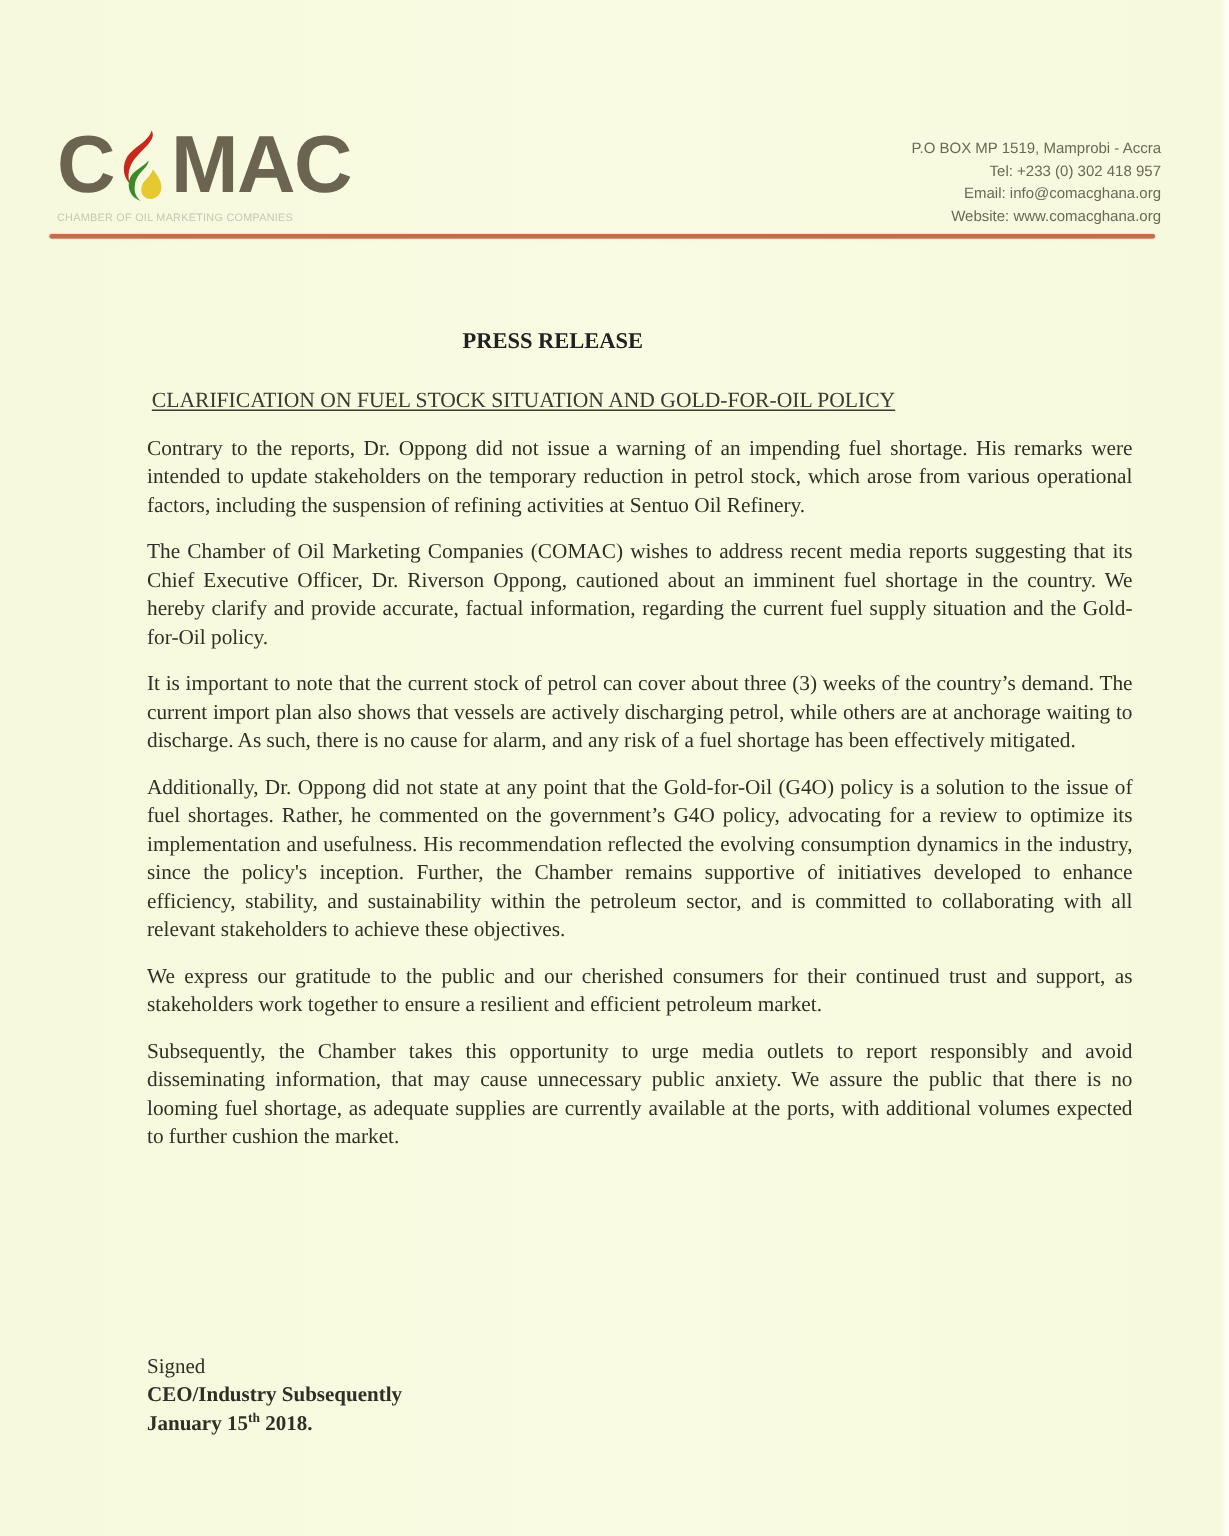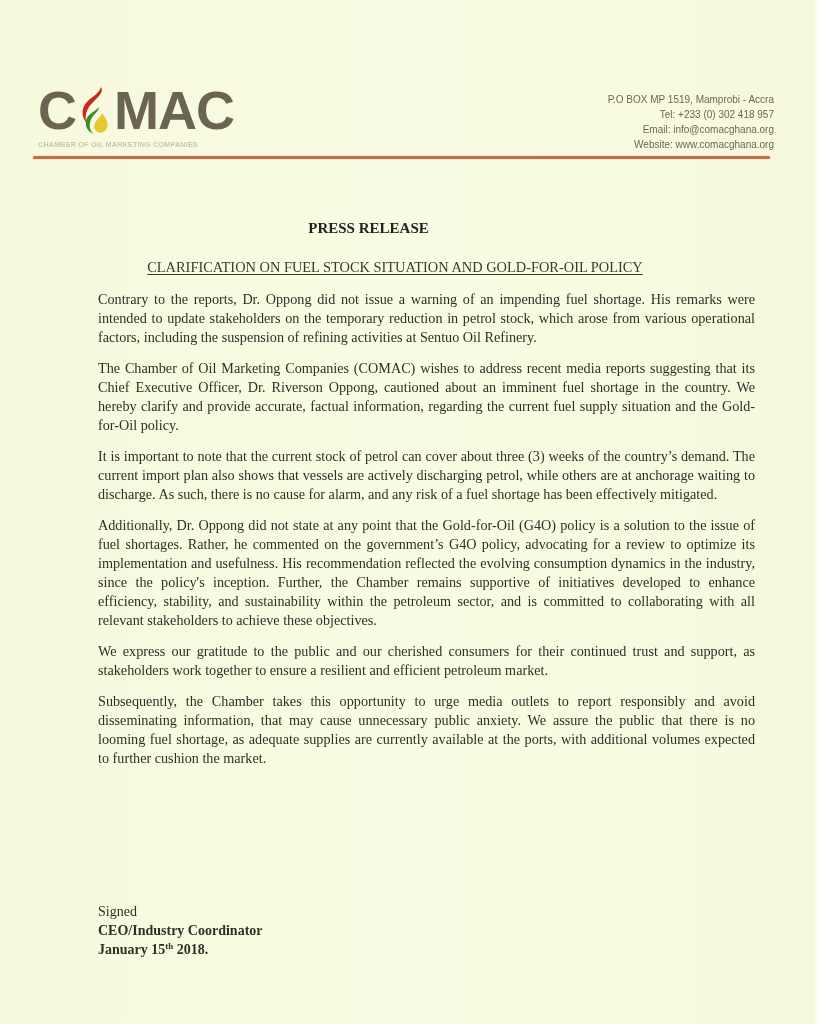--- a/index.html
+++ b/index.html
@@ -26,42 +26,42 @@
   .logo-letter {
     font-family: "Liberation Sans", sans-serif;
     font-weight: 700; font-size: 54px; line-height: 52px;
     color: #6a6450; letter-spacing: -1px;
   }
   .logo-flame { width: 36px; height: 50px; margin: 0 1px; }
   .logo-tagline {
     position: absolute; left: 38px; top: 140px;
     font-family: "Liberation Sans", sans-serif;
     font-size: 7.2px; color: #c9c6b0; letter-spacing: 0.2px;
-    text-transform: uppercase; white-space: nowrap; font-weight: bold;
+    text-transform: uppercase; white-space: nowrap;
   }
   .contact {
     position: absolute; right: 45px; top: 92px;
     text-align: right;
     font-family: "Liberation Sans", sans-serif;
     font-size: 10px; line-height: 15px; color: #6b6854;
   }
   .header-rule {
     position: absolute; left: 33px; top: 156px; width: 737px; height: 3px;
     background: #c96a4a; border-radius: 2px;
     box-shadow: 0 0 1px rgba(170,80,50,0.6);
   }
   
   .press-title {
     position: absolute; left: 0; top: 220px; width: 737px;
     text-align: center; font-weight: 700; font-size: 15px; color: #222;
   }
   .subject {
     position: absolute; left: 0; top: 259px; width: 698px;
     text-align: center; font-size: 14.4px; color: #3a3a30;
-    text-decoration: underline; text-underline-offset: 2px; padding-left: 46px;
+    text-decoration: underline; text-underline-offset: 2px;
   }
   .body-text {
     position: absolute; left: 98px; top: 290px; width: 657px;
   }
   .body-text p {
     margin: 0 0 12px 0;
     font-size: 14.2px; line-height: 19px;
     text-align: justify; color: #2f2f26;
   }
   .signature {
@@ -103,18 +103,18 @@
     <p>Contrary to the reports, Dr. Oppong did not issue a warning of an impending fuel shortage. His remarks were intended to update stakeholders on the temporary reduction in petrol stock, which arose from various operational factors, including the suspension of refining activities at Sentuo Oil Refinery.</p>
     <p>The Chamber of Oil Marketing Companies (COMAC) wishes to address recent media reports suggesting that its Chief Executive Officer, Dr. Riverson Oppong, cautioned about an imminent fuel shortage in the country. We hereby clarify and provide accurate, factual information, regarding the current fuel supply situation and the Gold-for-Oil policy.</p>
     <p>It is important to note that the current stock of petrol can cover about three (3) weeks of the country’s demand. The current import plan also shows that vessels are actively discharging petrol, while others are at anchorage waiting to discharge. As such, there is no cause for alarm, and any risk of a fuel shortage has been effectively mitigated.</p>
     <p>Additionally, Dr. Oppong did not state at any point that the Gold-for-Oil (G4O) policy is a solution to the issue of fuel shortages. Rather, he commented on the government’s G4O policy, advocating for a review to optimize its implementation and usefulness. His recommendation reflected the evolving consumption dynamics in the industry, since the policy's inception. Further, the Chamber remains supportive of initiatives developed to enhance efficiency, stability, and sustainability within the petroleum sector, and is committed to collaborating with all relevant stakeholders to achieve these objectives.</p>
     <p>We express our gratitude to the public and our cherished consumers for their continued trust and support, as stakeholders work together to ensure a resilient and efficient petroleum market.</p>
     <p>Subsequently, the Chamber takes this opportunity to urge media outlets to report responsibly and avoid disseminating information, that may cause unnecessary public anxiety. We assure the public that there is no looming fuel shortage, as adequate supplies are currently available at the ports, with additional volumes expected to further cushion the market.</p>
   </div>
 
   <div class="signature">
     <div>Signed</div>
-    <div class="bold">CEO/Industry Coordinator</div>
+    <div class="bold">CEO/Industry Subsequently</div>
     <div class="bold"><span>January 15</span><sup>th</sup><span> 2018.</span></div>
   </div>
 
   <div class="edge-right"></div>
 </div>
 
 </body></html>

